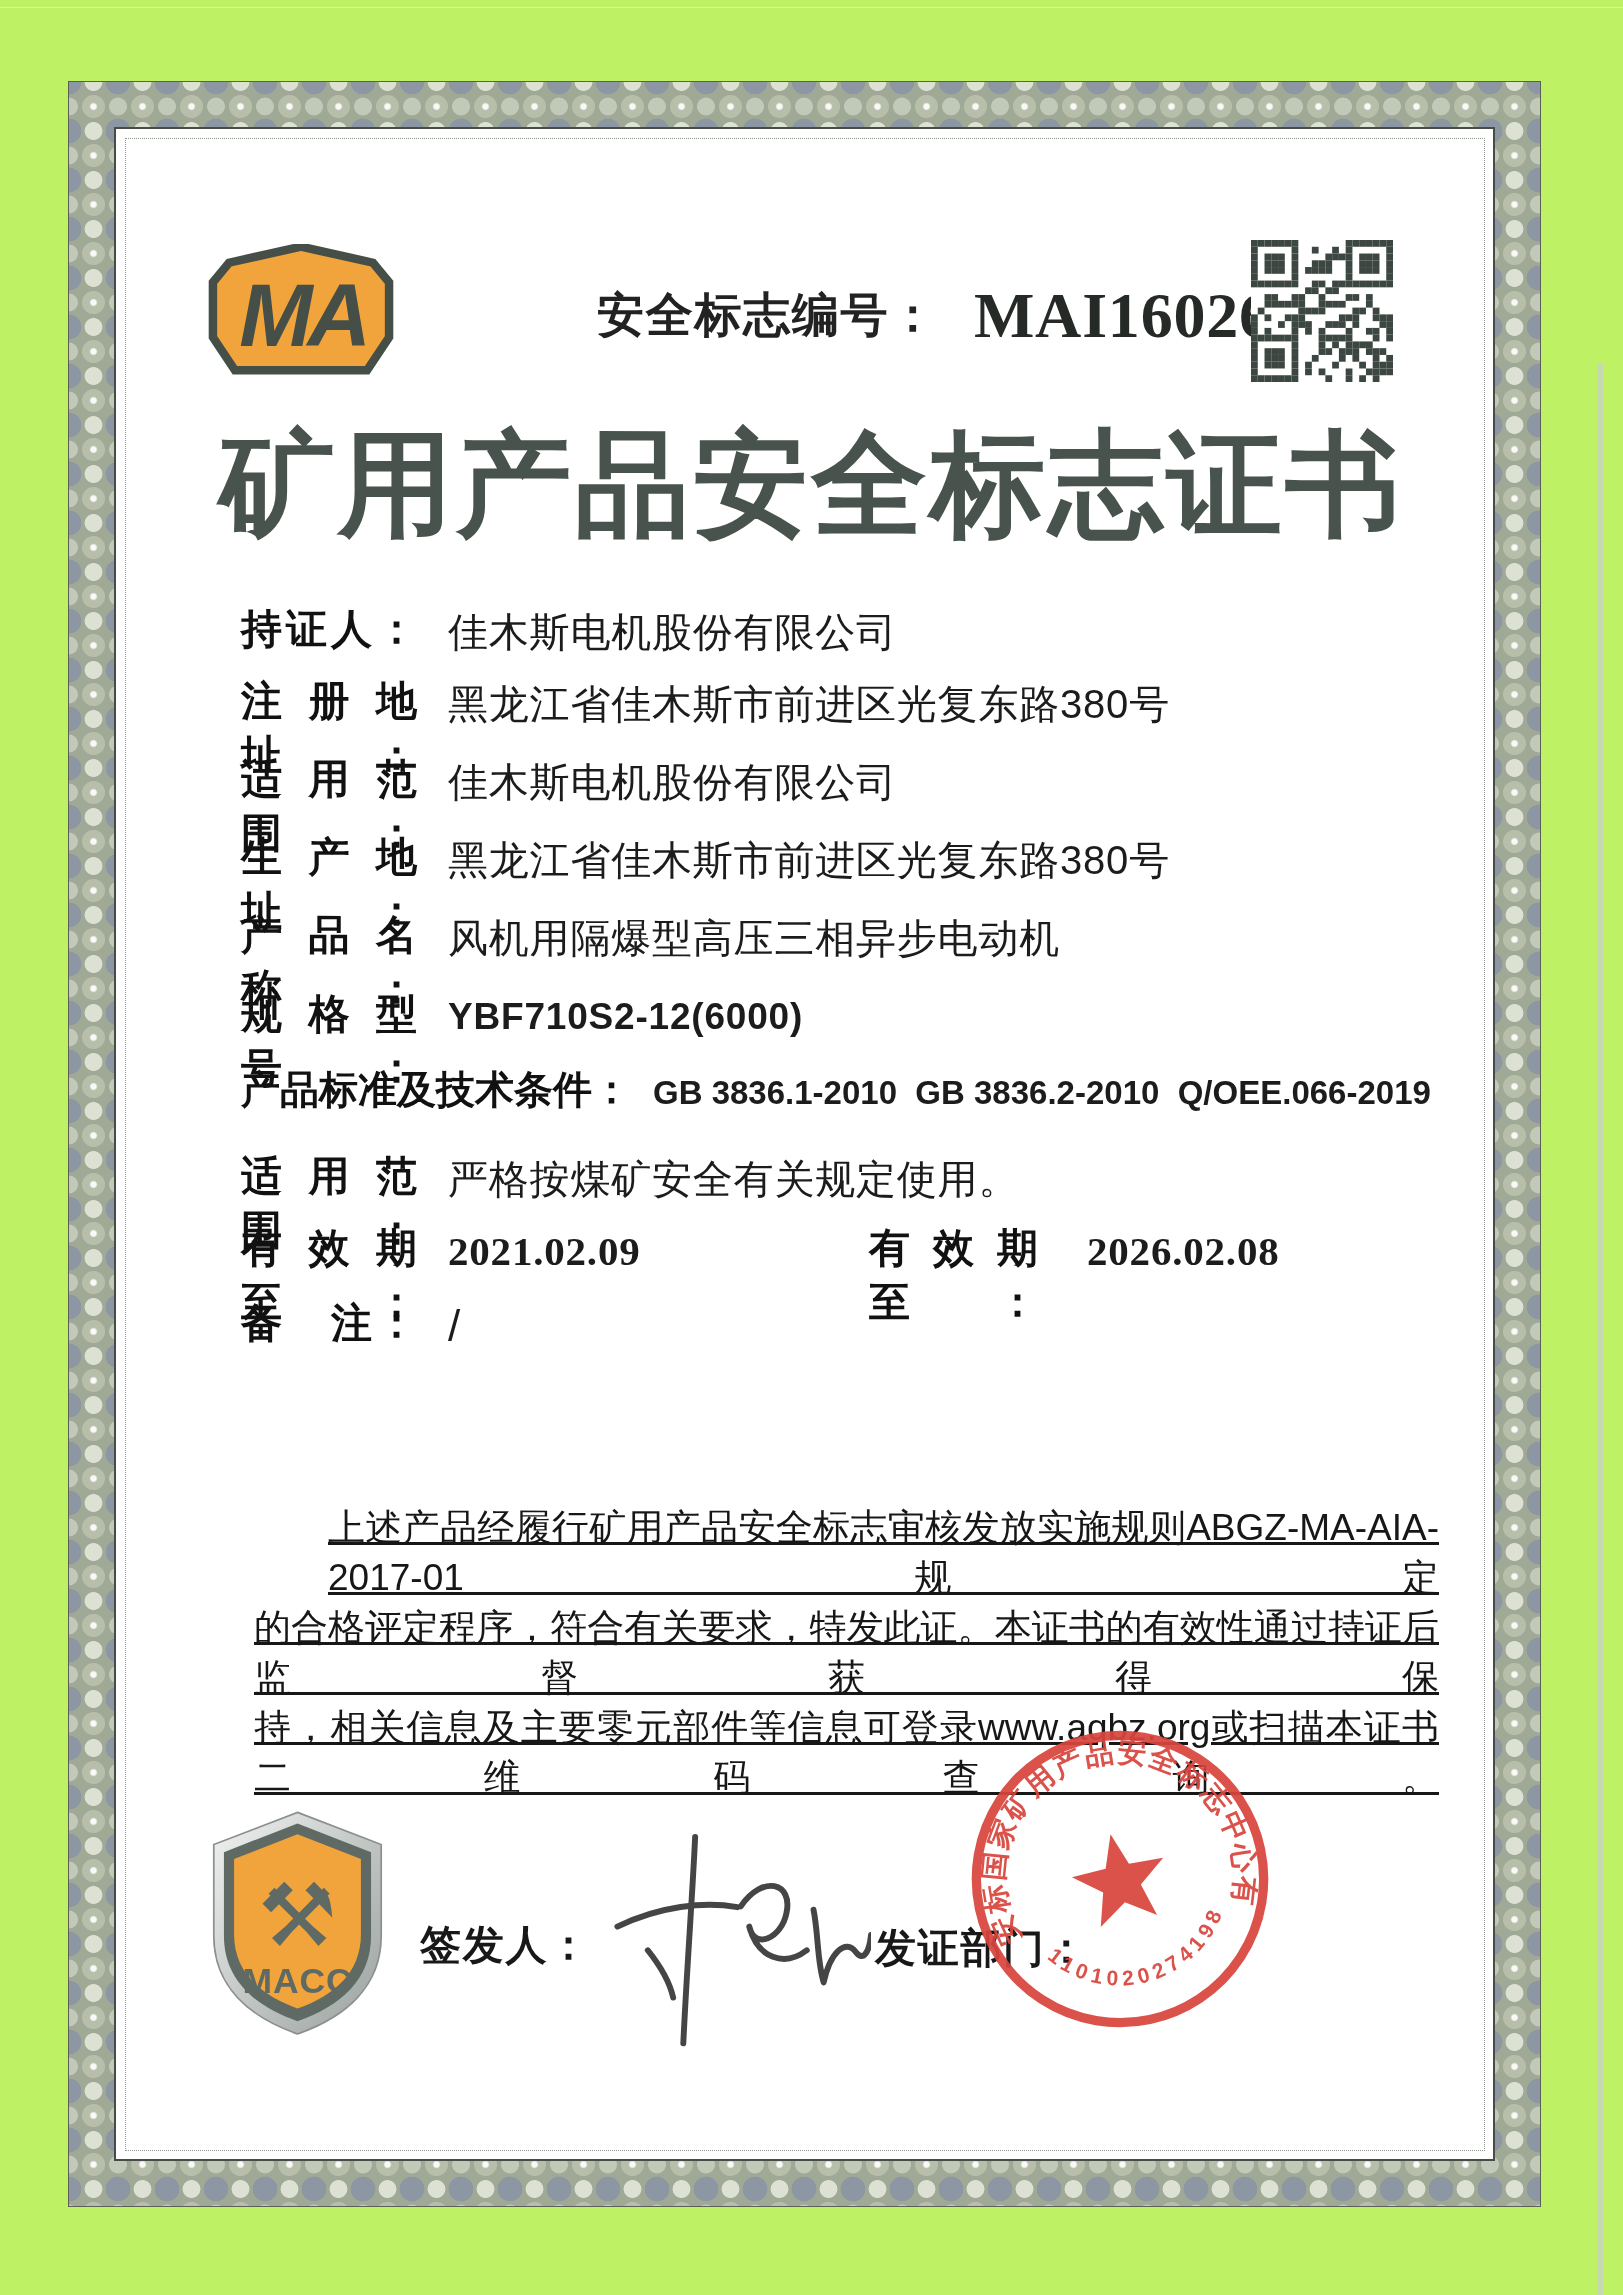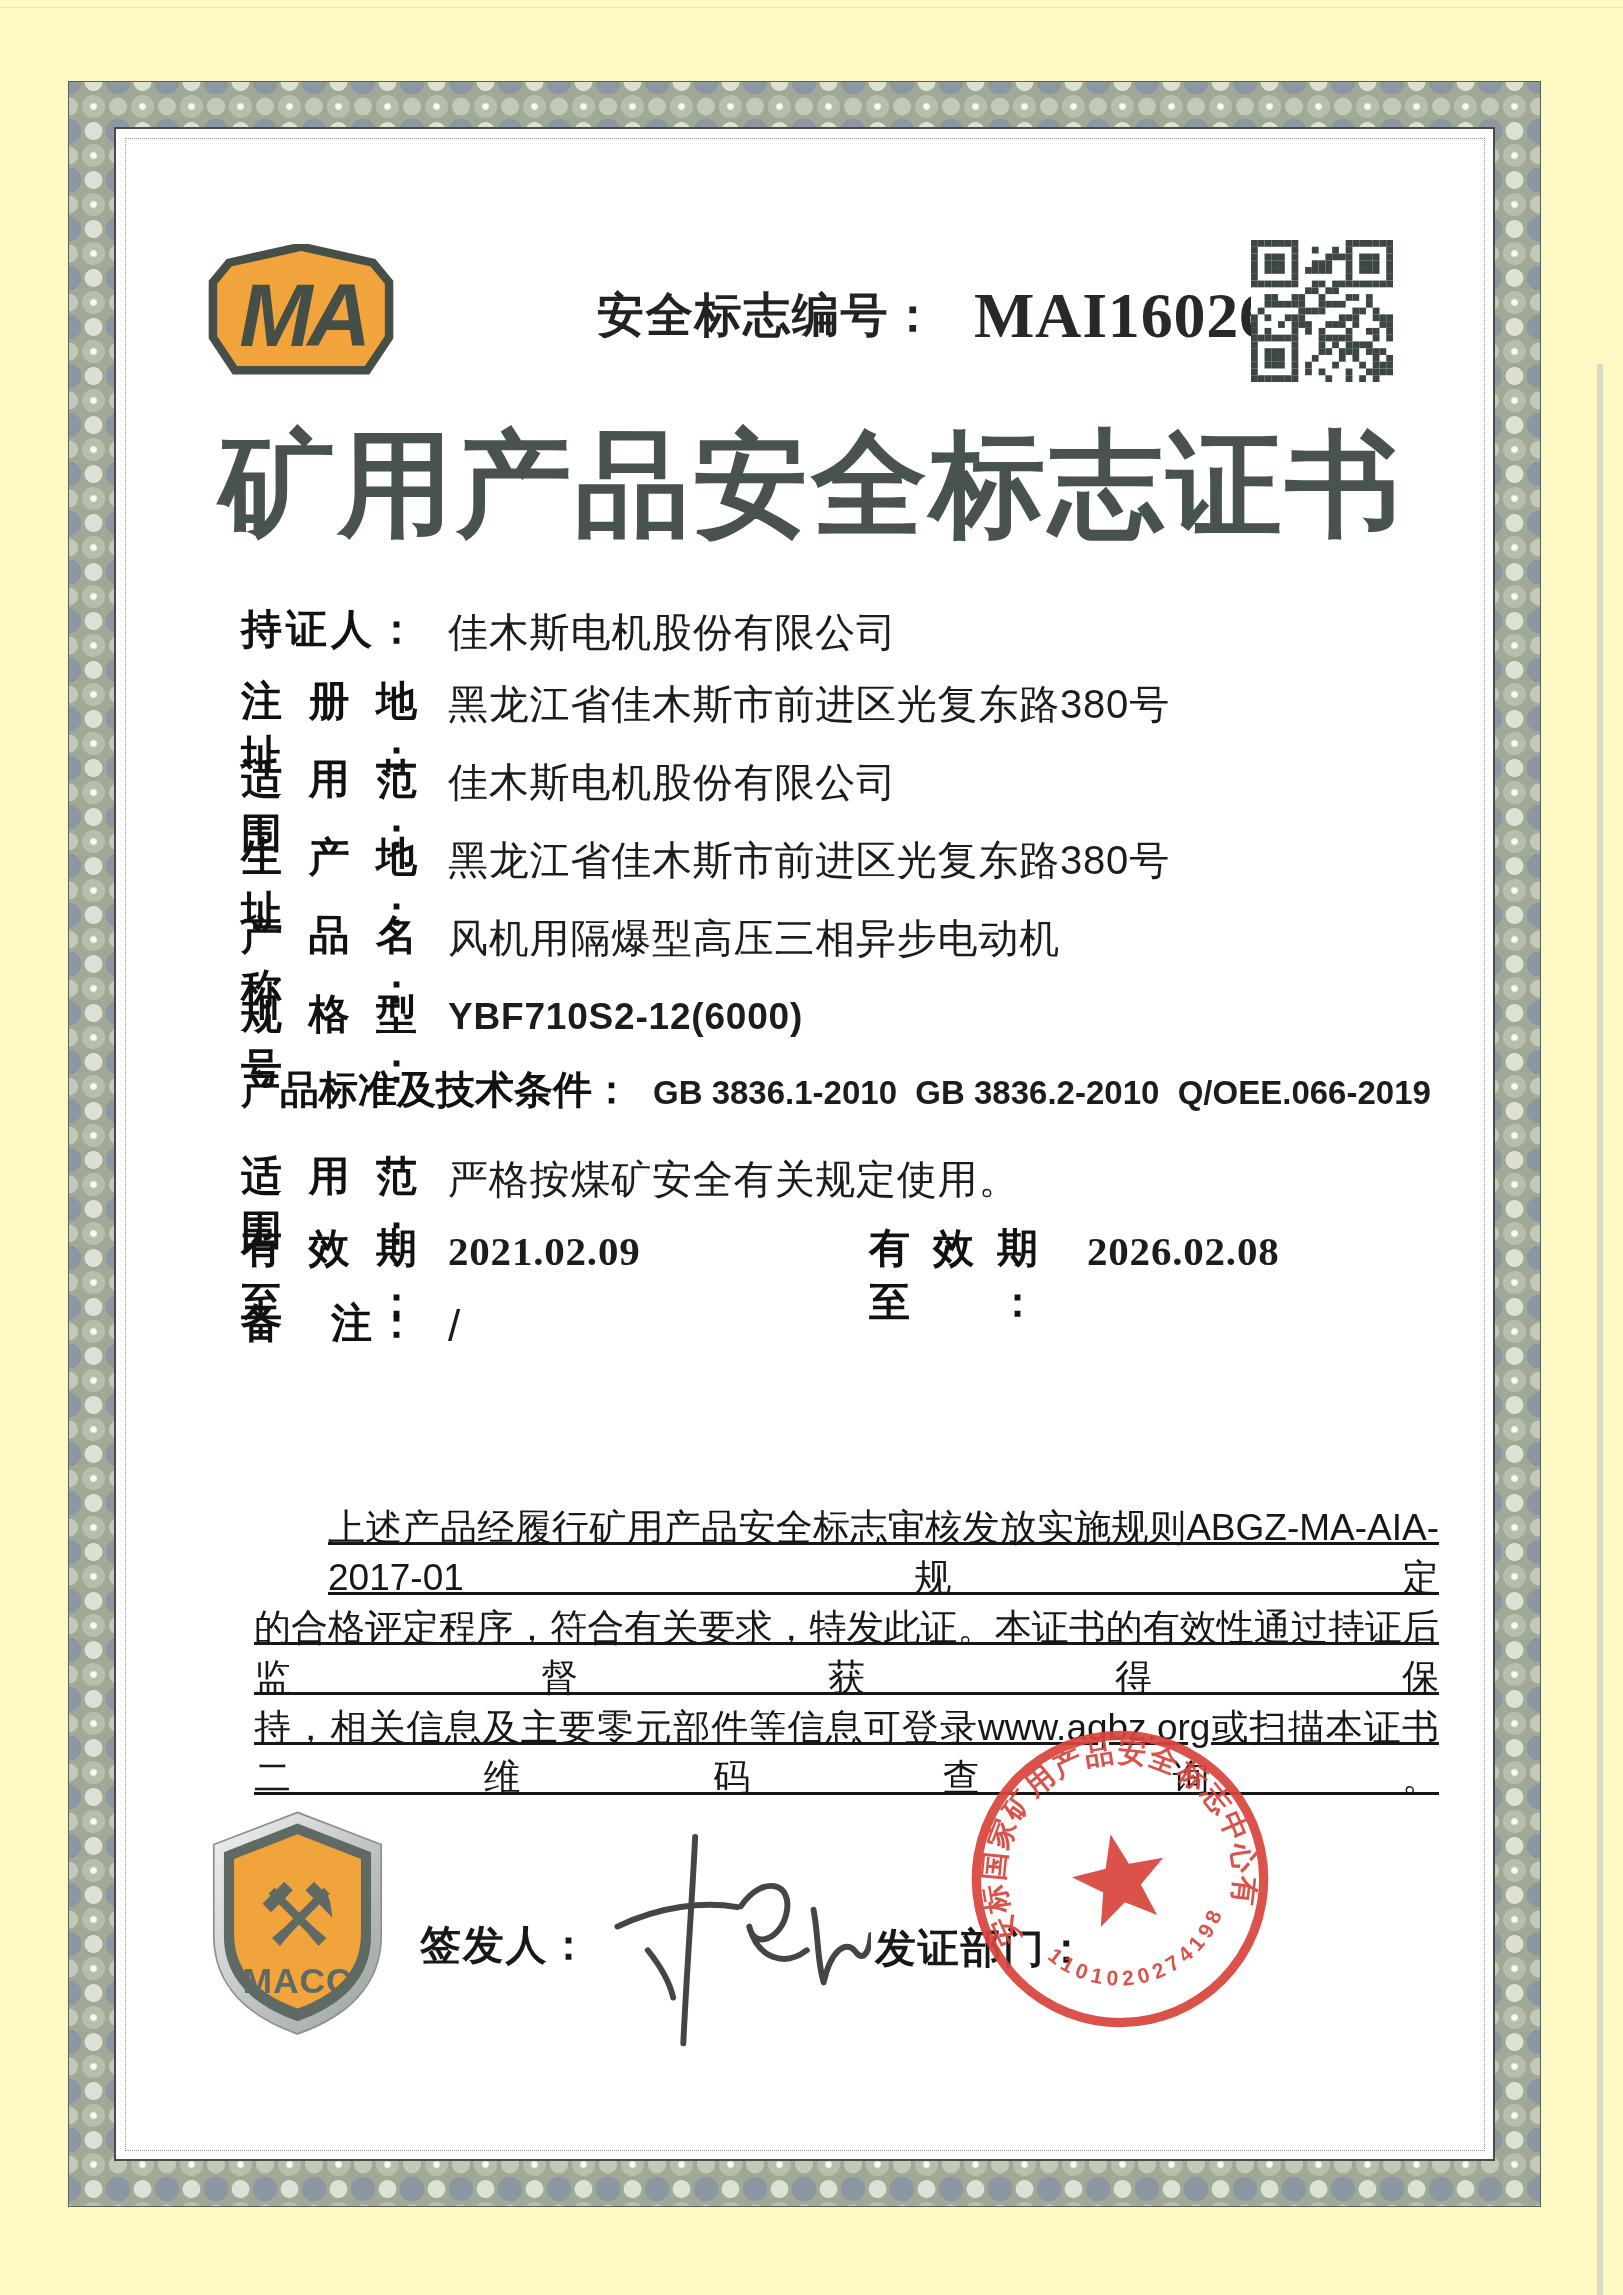--- a/index.html
+++ b/index.html
@@ -1,17 +1,17 @@
 <!DOCTYPE html>
 <html style="font-size:13.5px"><head>
 <meta charset="utf-8">
 <style>
   html,body{margin:0;padding:0;background:#ffffff;}
   .page{
-    position:relative;width:1623px;height:2295px;background:#fef9c3;overflow:hidden;
+    position:relative;width:1623px;height:2295px;background:#bef264;overflow:hidden;
     font-family:"Liberation Sans","DejaVu Sans",sans-serif;color:#1a1a1a;
   }
   
   .scan-top-line{position:absolute;left:0;top:6.8px;width:100%;height:1.7px;background:#e4e7e1;}
   .scan-right-line{position:absolute;left:1597px;top:364px;width:6px;height:1932px;background:#cad0c9;opacity:.75;}
   
   .frame{
     position:absolute;left:68px;top:81px;width:1473px;height:2126px;
     background-color:#9fa996;
     background-image:

